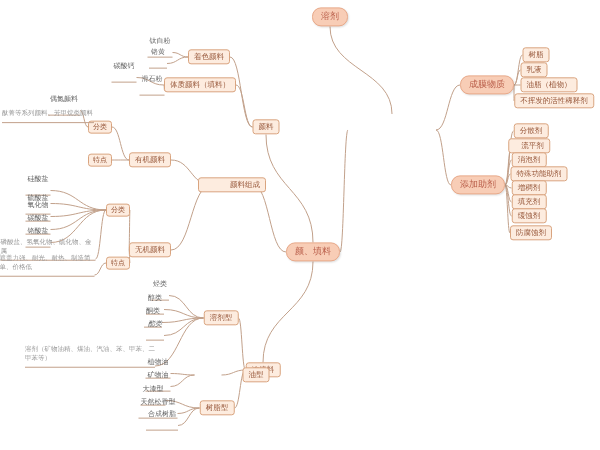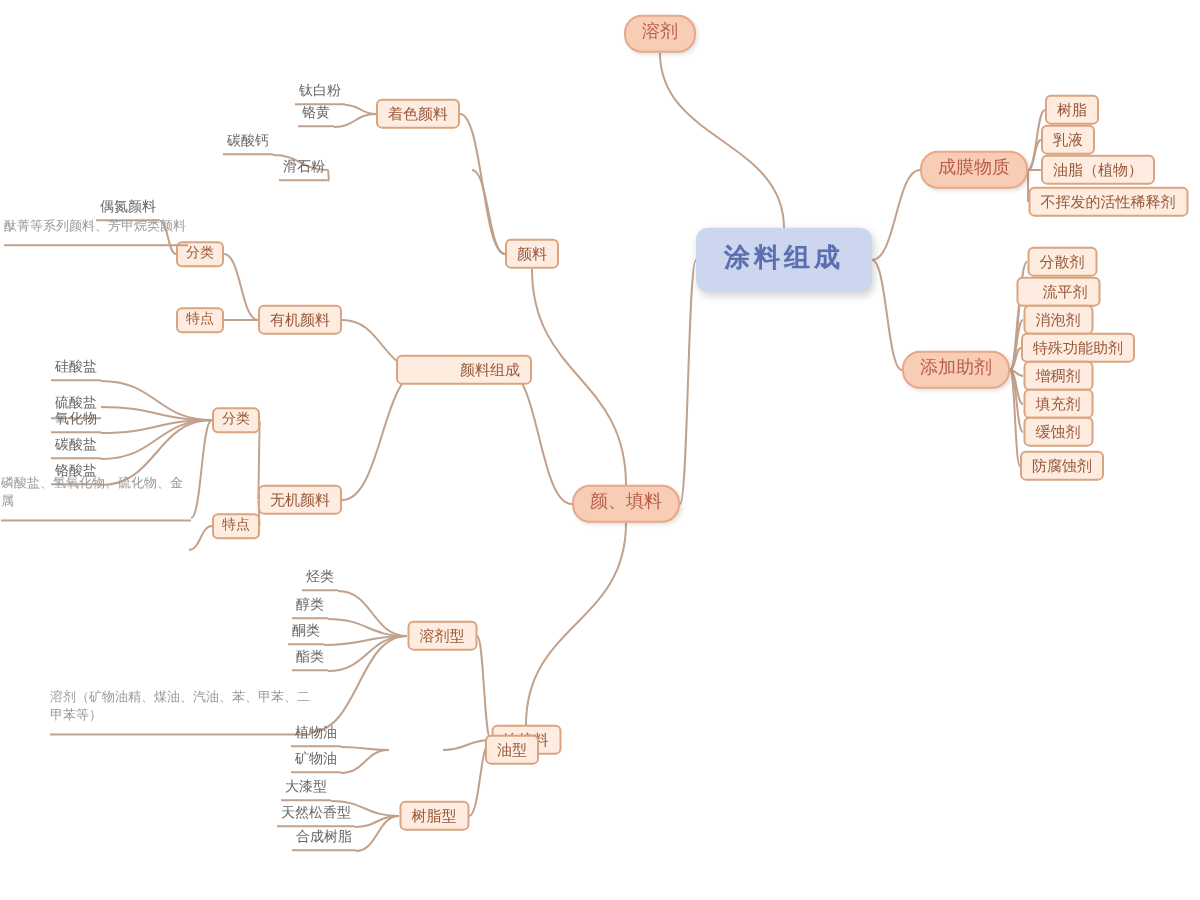--- a/index.html
+++ b/index.html
@@ -29,21 +29,21 @@
     font-size:7.5px;padding:2px 5px;border-radius:3px;
     border:1px solid var(--box_border);
   }
   .small{
     background:var(--box_bg);color:var(--box_text);
     font-size:7px;padding:1px 4px;border-radius:3px;
     border:1px solid var(--box_border);
   }
   .leaf{
     color:var(--leaf_text);font-size:7px;
-    padding:0 2px 1px;border-bottom:1px solid var(--edge);
+    padding:0 2px 11px;border-bottom:1px solid var(--edge);
   }
   .note{
     color:var(--note_text);font-size:6.5px;line-height:1.35;
     white-space:normal;text-align:left;
     padding-bottom:4px;border-bottom:1px solid var(--edge);
   }
 </style>
 </head>
 <body>
 
@@ -98,64 +98,65 @@
       <path d="M203.5,318 C182.75,318 182.75,322.5 162,322.5" fill="none" stroke="#c2a18b" stroke-width="1"></path>
       <path d="M203.5,318 C183.75,318 183.75,335.5 164,335.5" fill="none" stroke="#c2a18b" stroke-width="1"></path>
       <path d="M203.5,318 C179.25,318 179.25,366 155,366" fill="none" stroke="#c2a18b" stroke-width="1"></path>
       <path d="M194.5,375 C182.5,375 182.5,373.5 170.5,373.5" fill="none" stroke="#c2a18b" stroke-width="1"></path>
       <path d="M194.5,375 C182.5,375 182.5,386.5 170.5,386.5" fill="none" stroke="#c2a18b" stroke-width="1"></path>
       <path d="M199.5,408 C182.5,408 182.5,400.5 165.5,400.5" fill="none" stroke="#c2a18b" stroke-width="1"></path>
       <path d="M199.5,408 C188.5,408 188.5,413.5 177.5,413.5" fill="none" stroke="#c2a18b" stroke-width="1"></path>
       <path d="M199.5,408 C188.75,408 188.75,425.5 178,425.5" fill="none" stroke="#c2a18b" stroke-width="1"></path>
     </svg>
 
-<div class="node center" style="left: 392px; top: 130px;">涂料组成</div>
     <div class="node branch" style="left: 330px; top: 17px;">溶剂</div>
     <div class="node branch" style="left: 487px; top: 85px;">成膜物质</div>
     <div class="node branch" style="left: 478px; top: 185px;">添加助剂</div>
     <div class="node branch" style="left: 313px; top: 252px;">颜、填料</div>
     <div class="node box" style="left: 536px; top: 55px;">树脂</div>
     <div class="node box" style="left: 534px; top: 70px;">乳液</div>
     <div class="node box" style="left: 549px; top: 85px;">油脂（植物）</div>
     <div class="node box" style="left: 554px; top: 101px;">不挥发的活性稀释剂</div>
     <div class="node box" style="left: 531px; top: 131px;">分散剂</div>
     <div class="node box" style="left: 529px; top: 146px; padding-left: 12px;">流平剂</div>
     <div class="node box" style="left: 529px; top: 160px;">消泡剂</div>
     <div class="node box" style="left: 539px; top: 174px;">特殊功能助剂</div>
     <div class="node box" style="left: 529px; top: 188px;">增稠剂</div>
     <div class="node box" style="left: 529px; top: 202px;">填充剂</div>
     <div class="node box" style="left: 529px; top: 216px;">缓蚀剂</div>
     <div class="node box" style="left: 531px; top: 233px;">防腐蚀剂</div>
     <div class="node box" style="left: 266px; top: 127px;">颜料</div>
     <div class="node box" style="left: 209px; top: 57px;">着色颜料</div>
+    <div class="node box" style="left: 200px; top: 85px;">体质颜料（填料）</div>
     <div class="node leaf" style="left: 160px; top: 47px;">钛白粉</div>
     <div class="node leaf" style="left: 158px; top: 58px;">铬黄</div>
     <div class="node leaf" style="left: 124px; top: 72px;">碳酸钙</div>
     <div class="node leaf" style="left: 152px; top: 85px;">滑石粉</div>
     <div class="node box" style="left: 232px; top: 185px; padding-left: 31px;">颜料组成</div>
     <div class="node box" style="left: 150px; top: 160px;">有机颜料</div>
     <div class="node small" style="left: 100px; top: 127px;">分类</div>
     <div class="node leaf" style="left: 64px; top: 105px;">偶氮颜料</div>
     <div class="node note" style="left: 48px; top: 116px; width: 92px;">酞菁等系列颜料、芳甲烷类颜料</div>
     <div class="node small" style="left: 100px; top: 160px;">特点</div>
     <div class="node box" style="left: 150px; top: 250px;">无机颜料</div>
     <div class="node small" style="left: 118px; top: 210px;">分类</div>
     <div class="node leaf" style="left: 38px; top: 185px;">硅酸盐</div>
     <div class="node leaf" style="left: 38px; top: 204px; font-family: Liberation Mono, monospace;">硫酸盐</div>
     <div class="node leaf" style="left: 38px; top: 211px;">氧化物</div>
     <div class="node leaf" style="left: 38px; top: 224px;">碳酸盐</div>
     <div class="node leaf" style="left: 38px; top: 237px;">铬酸盐</div>
     <div class="node note" style="left: 48px; top: 249px; width: 95px;">磷酸盐、氢氧化物、硫化物、金属</div>
     <div class="node small" style="left: 118px; top: 263px;">特点</div>
+    <div class="node note" style="left: 47px; top: 265px; width: 95px;">遮盖力强、耐光、耐热、制造简单、价格低</div>
     <div class="node box" style="left: 263px; top: 370px;">连接料</div>
     <div class="node box" style="left: 221px; top: 318px;">溶剂型</div>
     <div class="node leaf" style="left: 160px; top: 290px;">烃类</div>
     <div class="node leaf" style="left: 155px; top: 304px;">醇类</div>
     <div class="node leaf" style="left: 153px; top: 317px;">酮类</div>
-    <div class="node leaf" style="left: 155px; top: 330px;">酯类</div>
+    <div class="node leaf" style="left: 155px; top: 330px; font-style: italic;">酯类</div>
     <div class="node note" style="left: 90px; top: 356px; width: 130px;">溶剂（矿物油精、煤油、汽油、苯、甲苯、二甲苯等）</div>
     <div class="node box" style="left: 208px; top: 375px; margin-left: 48px;">油型</div>
     <div class="node leaf" style="left: 158px; top: 368px;">植物油</div>
     <div class="node leaf" style="left: 158px; top: 381px;">矿物油</div>
     <div class="node box" style="left: 217px; top: 408px;">树脂型</div>
     <div class="node leaf" style="left: 153px; top: 395px;">大漆型</div>
     <div class="node leaf" style="left: 158px; top: 408px;">天然松香型</div>
     <div class="node leaf" style="left: 162px; top: 420px;">合成树脂</div>
   </div>
 

